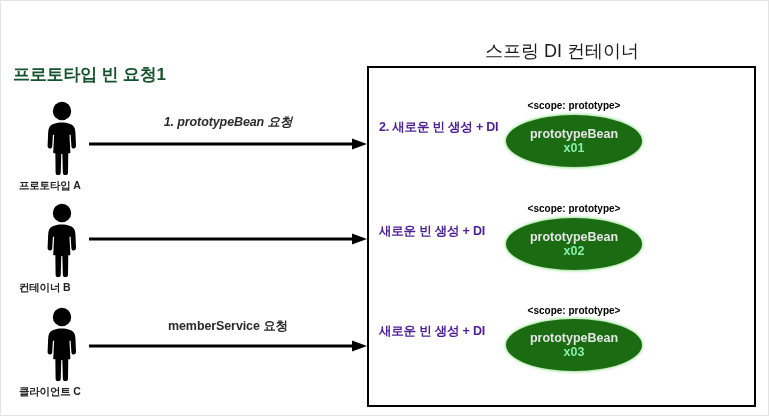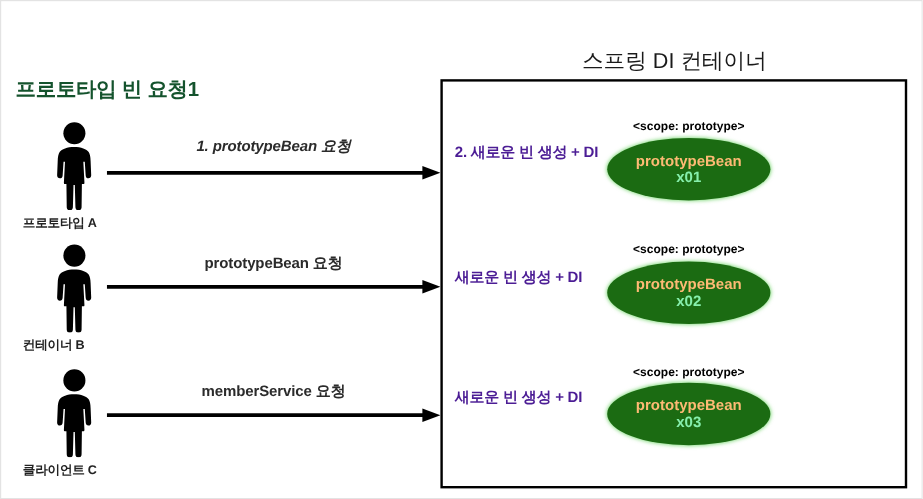--- a/index.html
+++ b/index.html
@@ -143,21 +143,21 @@
     box-shadow: 0 0 3px 1px rgba(70, 200, 60, 0.55);
     display: flex;
     flex-direction: column;
     align-items: center;
     justify-content: center;
     line-height: 1.16;
   }
   .bean-name {
     font-size: 12.5px;
     font-weight: bold;
-    color: #fdba74;
+    color: #e5e5e5;
     white-space: nowrap;
   }
   .bean-id {
     font-size: 12.5px;
     font-weight: bold;
     color: #86efac;
     white-space: nowrap;
   }
 </style>
 </head>
@@ -195,21 +195,20 @@
   </div>
 
   <div class="client" style="top:202px;">
     <svg class="person-icon" viewBox="0 0 46 74">
       <circle cx="23" cy="10" r="9.2" fill="#000000"></circle>
       <path fill="#000000" d="M23 21.5c-6.1 0-10.6 1.7-12.3 4.2-1.1 1.6-1.5 4.1-1.6 7.2l-0.5 12.1c-0.05 1.6 0.9 2.6 2.3 2.6 1.35 0 2.2-0.95 2.3-2.45l0.75-11.3h1.2l-0.9 17.1c-0.05 0.9 0.15 1.35 0.6 1.35h1.5l0.25 19.3c0.02 1.7 1.05 2.75 2.6 2.75 1.55 0 2.5-1.05 2.55-2.75l0.5-18.5h1.1l0.5 18.5c0.05 1.7 1 2.75 2.55 2.75 1.55 0 2.58-1.05 2.6-2.75l0.25-19.3h1.5c0.45 0 0.65-0.45 0.6-1.35l-0.9-17.1h1.2l0.75 11.3c0.1 1.5 0.95 2.45 2.3 2.45 1.4 0 2.35-1 2.3-2.6l-0.5-12.1c-0.1-3.1-0.5-5.6-1.6-7.2-1.7-2.5-6.2-4.2-12.3-4.2z"></path>
     </svg>
     <div class="client-label">컨테이너 B</div>
   </div>
 
-  <div class="arrow-label" style="top:210px;">prototypeBean 요청</div>
   <div class="arrow" style="top:232px;">
     <svg width="278" height="12" viewBox="0 0 278 12">
       <line x1="0" y1="6" x2="266" y2="6" stroke="#000000" stroke-width="3.2"></line>
       <polygon points="278,6 263,0.4 263,11.6" fill="#000000"></polygon>
     </svg>
   </div>
 
   <div class="scope-caption" style="top:202px;">&lt;scope: prototype&gt;</div>
   <div class="create-label" style="top:222px;">새로운 빈 생성 + DI</div>
   <div class="bean" style="top:217px;">

